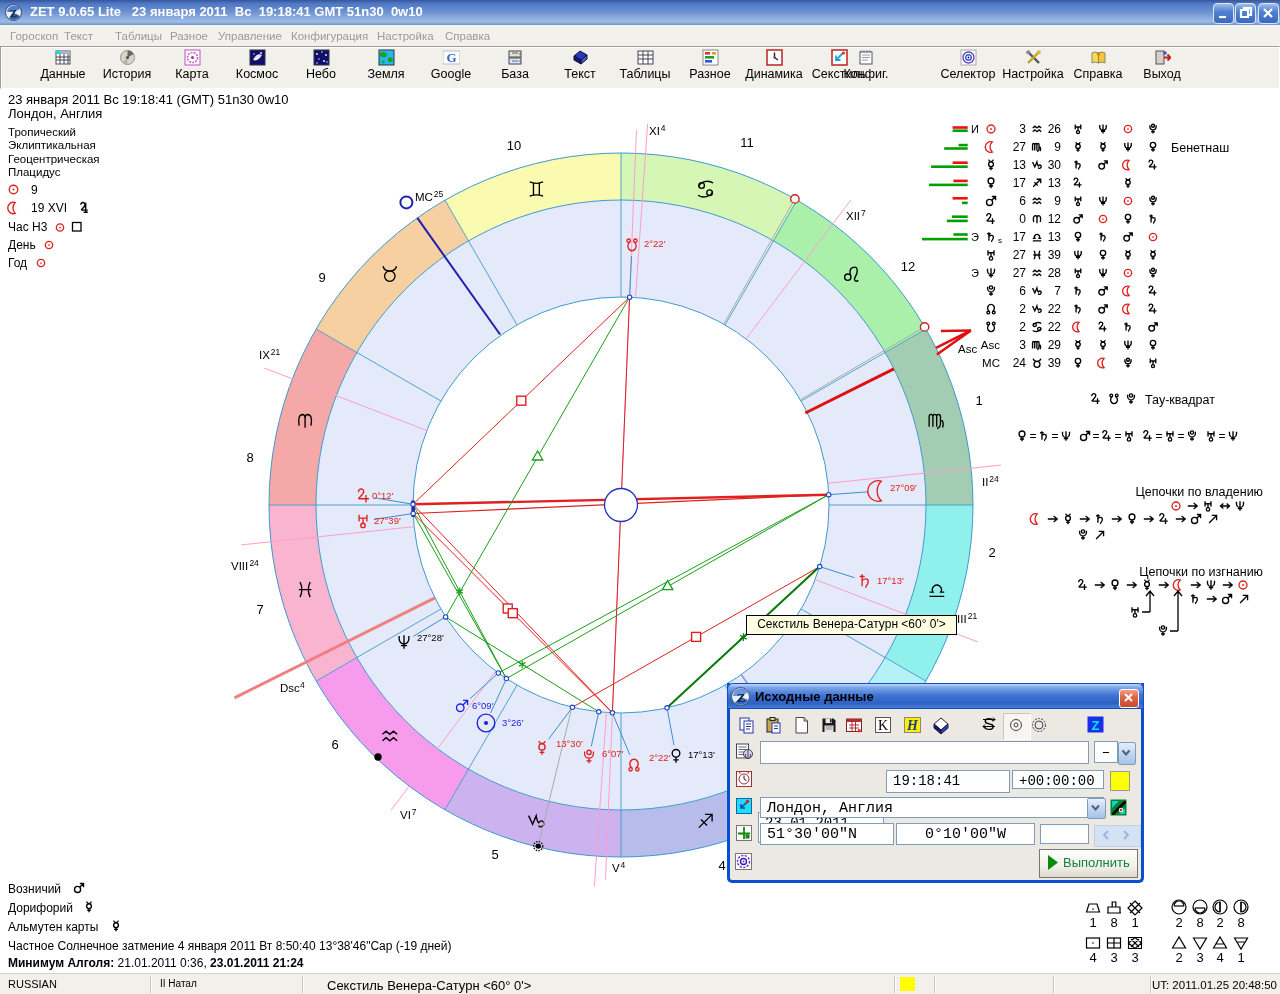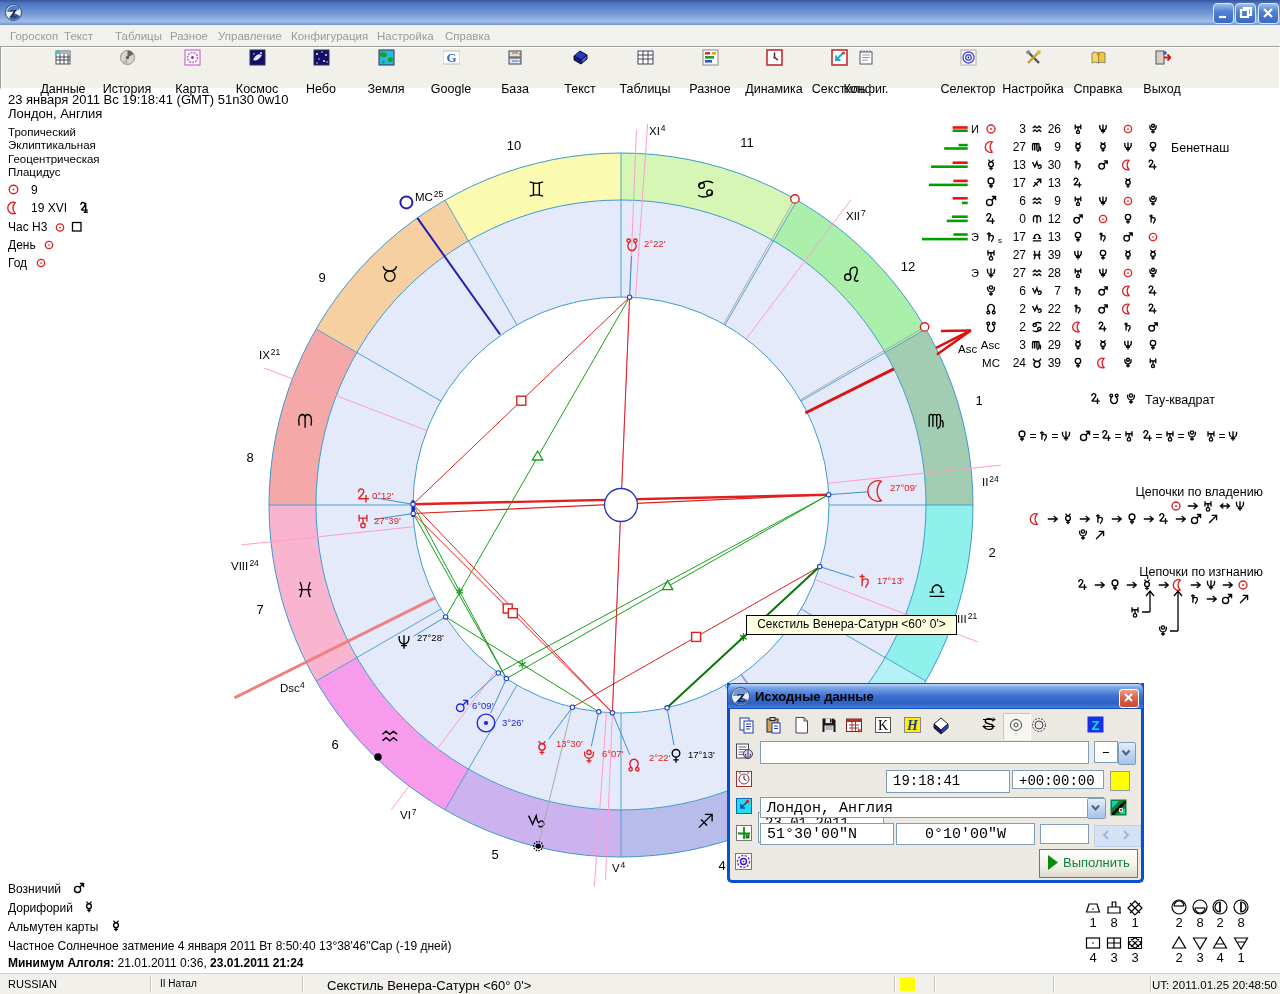--- a/index.html
+++ b/index.html
@@ -9,41 +9,42 @@
 #titletext{left:26px;top:4px;color:#fff;font-size:13px;font-weight:bold;white-space:pre;}
 .wbtn{top:3px;width:19px;height:19px;border-radius:4px;border:1px solid #dce6f4;
  background:linear-gradient(180deg,#9FBEE8 0%,#5181D2 40%,#3A68C0 100%);color:#fff;}
 #menubar{left:0;top:25px;width:1280px;height:21px;background:#F2F1EC;border-bottom:1px solid #E0DFD8;}
 .menu{position:absolute;top:30px;color:#9A9A9A;font-size:11.5px;}
 #toolbar{left:0;top:46px;width:1278px;height:41px;background:#F1F0EB;
  border:1px solid #9D9DA0;border-right:1px solid #fff;border-bottom:1px solid #fff;
  box-shadow:inset 1px 1px 0 #fff;}
 .tbtn{position:absolute;top:48px;width:62px;height:38px;text-align:center;color:#000;}
 .tbtn .ic{display:block;margin:1px auto 0;width:17px;height:17px;}
-.tbtn .lb{display:block;font-size:12.5px;margin-top:16px;letter-spacing:0px;}
+.tbtn .lb{display:block;font-size:12.5px;margin-top:1px;letter-spacing:0px;}
 #statusbar{left:0;top:973px;width:1280px;height:21px;background:#F1F0EA;border-top:1px solid #D5D4CC;font-size:12px;color:#1a1a1a;}
 .sep{position:absolute;top:2px;height:17px;width:1px;background:#C9C8C0;border-right:1px solid #fff;}
 #mainsvg{left:0;top:0;}
 #tooltip{left:746px;top:615px;width:209px;height:17px;background:#FFFFE1;border:1px solid #000;
  font-size:12px;color:#000;padding-top:1px;text-align:center;white-space:nowrap;}
 #dialog{left:727px;top:683px;width:417px;height:200px;background:#ECE9E2;
  border:3px solid #0A4FD0;border-top:none;border-radius:0 0 5px 5px;box-sizing:border-box;}
 #dlgtitle{left:727px;top:683px;width:417px;height:26px;border-radius:6px 6px 0 0;box-sizing:border-box;
  background:linear-gradient(180deg,#BFD9FA 0%,#7FA8E8 14%,#3E73D2 48%,#2E61C4 80%,#4A7CD8 100%);border:1px solid #0A4FD0;}
 .fld{position:absolute;background:#fff;border:1px solid #7F9DB9;box-sizing:border-box;
  font-family:"Liberation Mono",monospace;font-size:14px;color:#000;padding:2px 0 0 6px;white-space:pre;}
 </style></head><body>
 <div id="root">
 <div class="abs" id="titlebar"></div>
     <svg class="abs" style="left:5px;top:4px" width="17" height="17">
       <circle cx="8.5" cy="8.5" r="8" fill="#E8F0FC" stroke="#345"></circle>
       <path d="M2,8 A7,7 0 0,1 15,5 L9,8 Z" fill="#4A80D8"></path>
       <path d="M15,12 A7,7 0 0,1 4,14 L9,9 Z" fill="#2A5AB8"></path>
       <text x="8.5" y="13" font-size="11" font-weight="bold" fill="#222" text-anchor="middle" font-family="&quot;Liberation Serif&quot;,serif">Z</text>
     </svg>
+    <div class="abs" id="titletext" style="left:30px">ZET 9.0.65 Lite   23 января 2011  Вс  19:18:41 GMT 51n30  0w10</div>
     <div class="abs wbtn" style="left:1213px"></div>
     <svg class="abs" style="left:1214px;top:4px" width="18" height="18">
       <path d="M5,13 H12" stroke="#fff" stroke-width="2.2" fill="none"></path>
     </svg>
     <div class="abs wbtn" style="left:1235px"></div>
     <svg class="abs" style="left:1236px;top:4px" width="18" height="18">
       <path d="M5,6 h7 v7 h-7 Z M8,6 v-2 h7 v7 h-2" stroke="#fff" stroke-width="2.2" fill="none"></path>
     </svg>
     <div class="abs wbtn" style="left:1258px"></div>
     <svg class="abs" style="left:1259px;top:4px" width="18" height="18">

